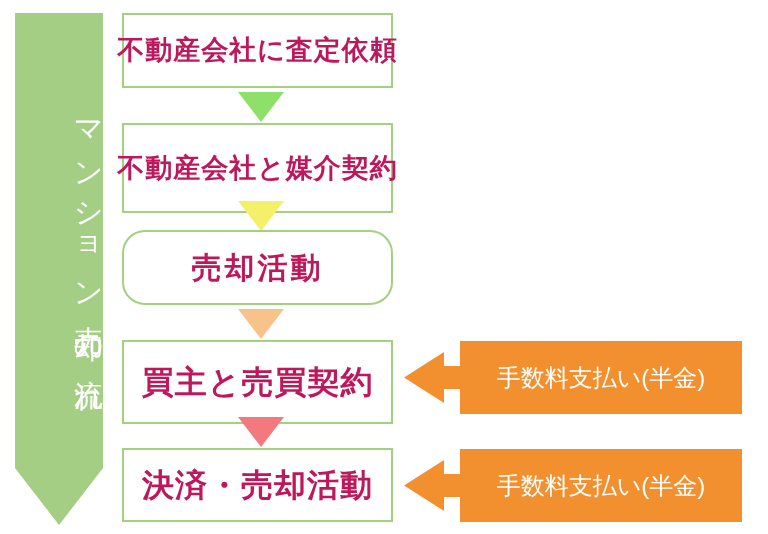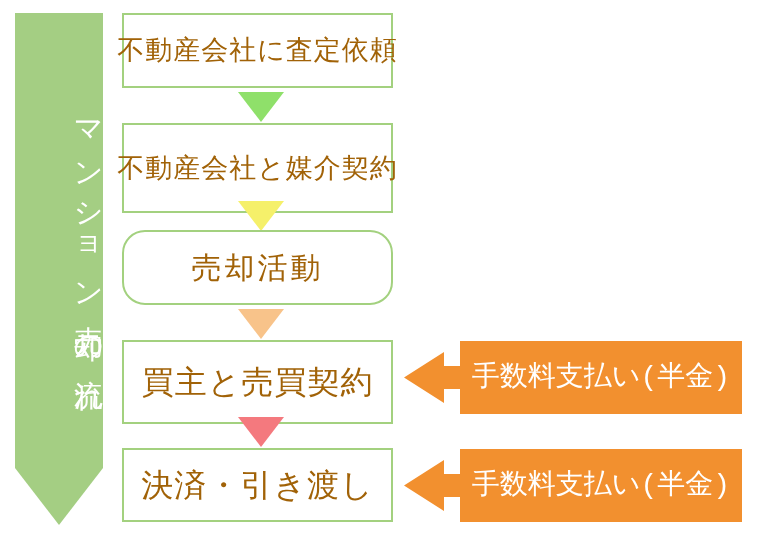--- a/index.html
+++ b/index.html
@@ -56,23 +56,24 @@
   .step-box {
     position: absolute;
     left: 122px;
     width: 271px;
     border: 2px solid #a3d17f;
     background: #ffffff;
     box-sizing: border-box;
     display: flex;
     align-items: center;
     justify-content: center;
-    color: #a16207;
+    color: #be185d;
     line-height: 1;
     white-space: nowrap;
+    font-weight: bold;
   }
   .step-box[data-step="0"] { top: 13px;  height: 75px; font-size: 27px; letter-spacing: 1px; }
   .step-box[data-step="1"] { top: 123px; height: 90px; font-size: 27px; letter-spacing: 1px; }
   .step-box[data-step="2"] { top: 230px; height: 75px; font-size: 30px; letter-spacing: 3px; border-radius: 23px; }
   .step-box[data-step="3"] { top: 340px; height: 84px; font-size: 32px; letter-spacing: 1px; }
   .step-box[data-step="4"] { top: 448px; height: 74px; font-size: 32px; letter-spacing: 1px; }
 
   
   .connector {
     position: absolute;
@@ -108,25 +109,24 @@
   .fee-label {
     position: absolute;
     left: 56px;
     top: 0;
     width: 282px;
     height: 73px;
     display: flex;
     align-items: center;
     justify-content: center;
     color: #ffffff;
-    font-size: 28px;
+    font-size: 24px;
     line-height: 1;
     white-space: nowrap;
     letter-spacing: 0px;
-    font-family: Liberation Mono, monospace;
   }
 </style>
 </head>
 <body>
 
 <div id="diagram">
 
   <div class="banner">
     <svg class="banner-svg" viewBox="0 0 88 512" preserveAspectRatio="none">
       <polygon points="0,0 88,0 88,455 44,512 0,455" fill="#a4ce83"></polygon>
@@ -168,21 +168,21 @@
     <span>買主と売買契約</span>
   </div>
 
   <div class="connector" data-conn="3">
     <svg viewBox="0 0 46 30">
       <polygon points="0,0 46,0 23,30" fill="#f4797e"></polygon>
     </svg>
   </div>
 
   <div class="step-box" data-step="4">
-    <span>決済・引き渡し</span>
+    <span>決済・売却活動</span>
   </div>
 
   <div class="fee" data-fee="0">
     <div class="fee-arrow">
       <svg viewBox="0 0 338 73" preserveAspectRatio="none">
         <polygon points="0,36.5 40,11 40,25 338,25 338,48 40,48 40,62" fill="#f2902f"></polygon>
         <rect x="56" y="0" width="282" height="73" fill="#f2902f"></rect>
       </svg>
     </div>
     <div class="fee-label">手数料支払い(半金)</div>

